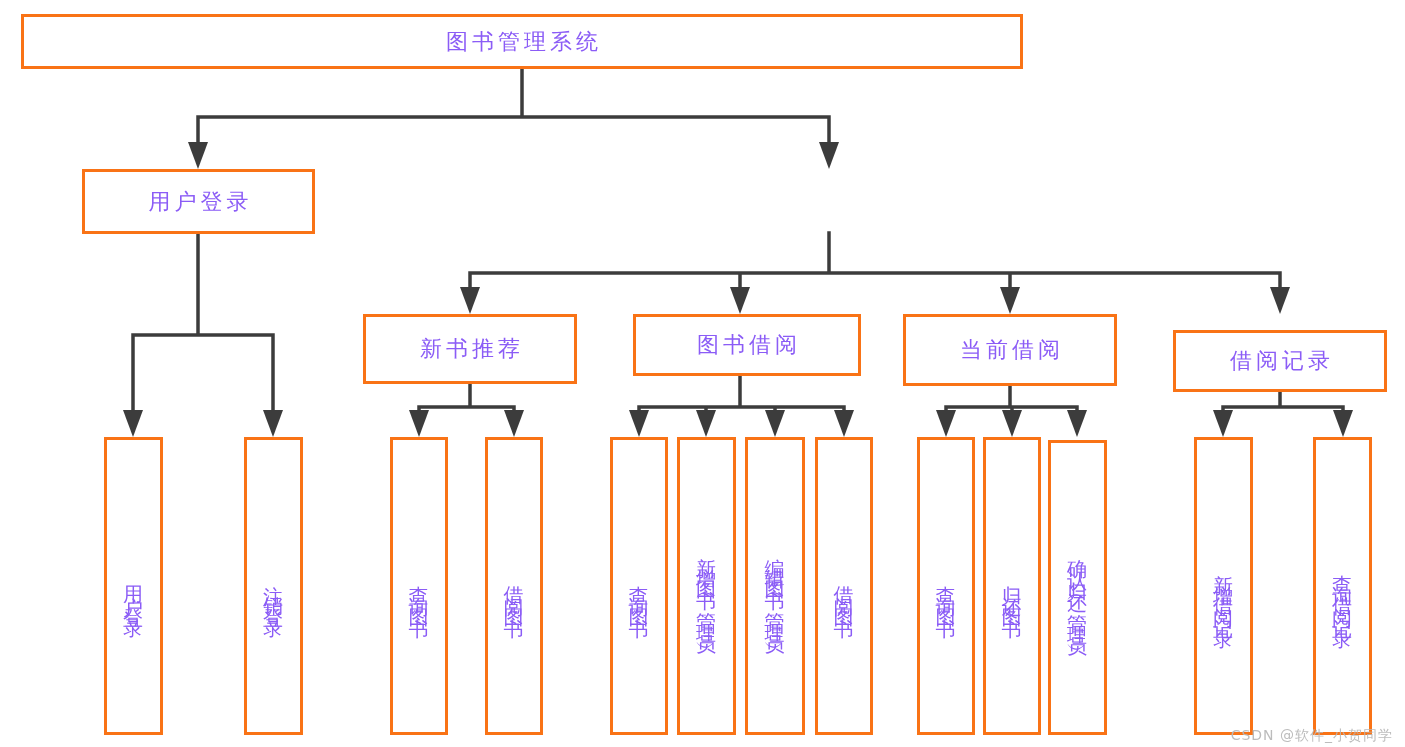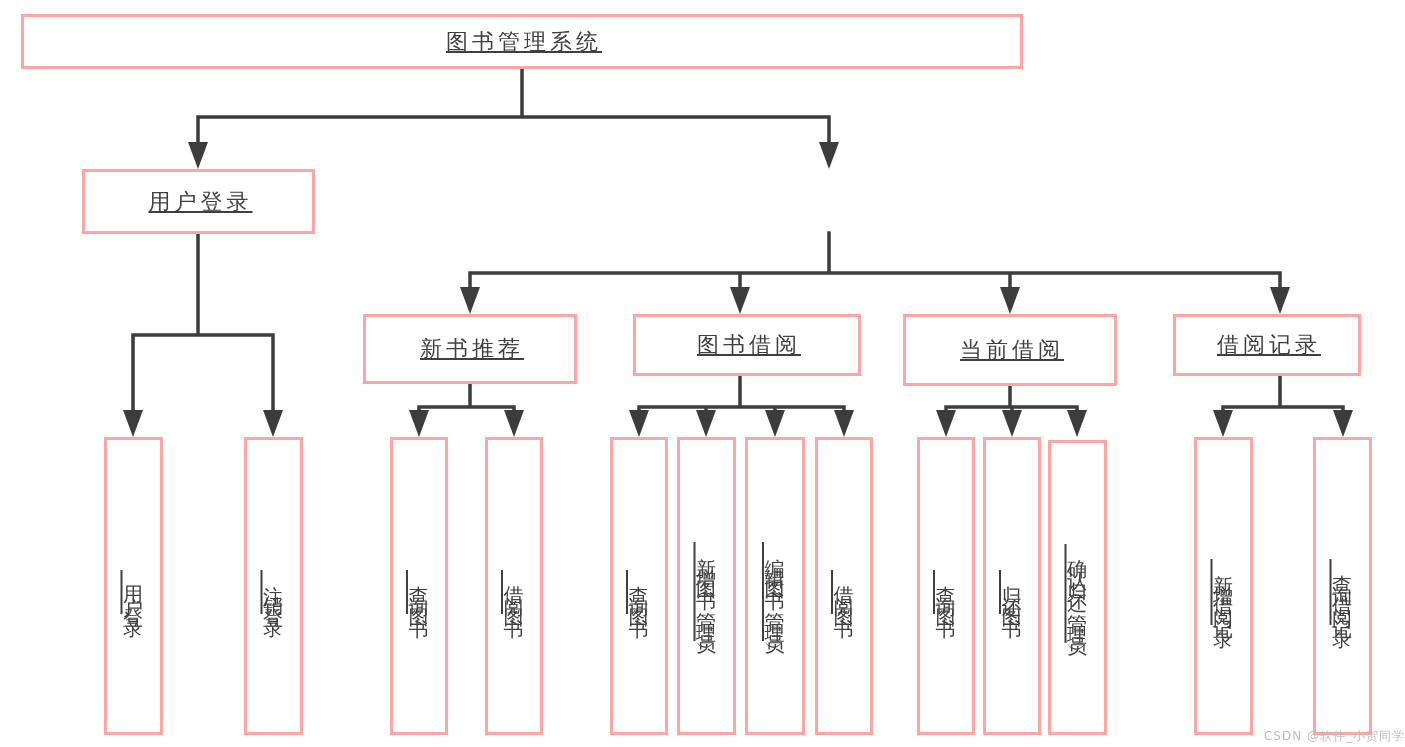--- a/index.html
+++ b/index.html
@@ -18,49 +18,48 @@
   .wires {
     position: absolute;
     left: 0;
     top: 0;
     width: 1405px;
     height: 747px;
   }
   .box {
     position: absolute;
     box-sizing: border-box;
-    border: 3px solid #fca5a5;
+    border: 3px solid #f97316;
     background: #ffffff;
     display: flex;
     align-items: center;
     justify-content: center;
-    color: #404040;
-    text-decoration: underline;
+    color: #8b5cf6;
   }
   .hbox {
     font-size: 22px;
     letter-spacing: 4px;
     white-space: nowrap;
     text-indent: 4px; 
   }
   .vbox {
     font-size: 20px;
   }
   .vbox .vtext {
     writing-mode: vertical-rl;
     text-orientation: mixed;
     letter-spacing: 11px;
     line-height: 1;
     margin-bottom: -11px; 
   }
   .watermark {
     position: absolute;
-    right: 0;
+    right: 12px;
     bottom: 2px;
-    font-size: 12px;
+    font-size: 14px;
     letter-spacing: 1px;
     color: rgba(184, 184, 184, 0.95);
     white-space: nowrap;
     z-index: 5;
     margin-left: 19px;
   }
 </style>
 </head>
 <body>
 
@@ -109,21 +108,21 @@
     </g>
   </svg>
 
   <div class="box hbox" style="left:21px;top:14px;width:1002px;height:55px">图书管理系统</div>
 
   <div class="box hbox" style="left:82px;top:169px;width:233px;height:65px">用户登录</div>
 
   <div class="box hbox" style="left:363px;top:314px;width:214px;height:70px">新书推荐</div>
   <div class="box hbox" style="left:633px;top:314px;width:228px;height:62px">图书借阅</div>
   <div class="box hbox" style="left:903px;top:314px;width:214px;height:72px">当前借阅</div>
-  <div class="box hbox" style="left:1173px;top:314px;width:188px;height:62px">借阅记录</div>
+  <div class="box hbox" style="left:1173px;top:330px;width:214px;height:62px">借阅记录</div>
 
   <div class="box vbox" style="left:104px;top:437px;width:59px;height:298px">
     <span class="vtext">用户登录</span>
   </div>
   <div class="box vbox" style="left:244px;top:437px;width:59px;height:298px">
     <span class="vtext">注销登录</span>
   </div>
 
   <div class="box vbox" style="left:390px;top:437px;width:58px;height:298px">
     <span class="vtext">查询图书</span>

